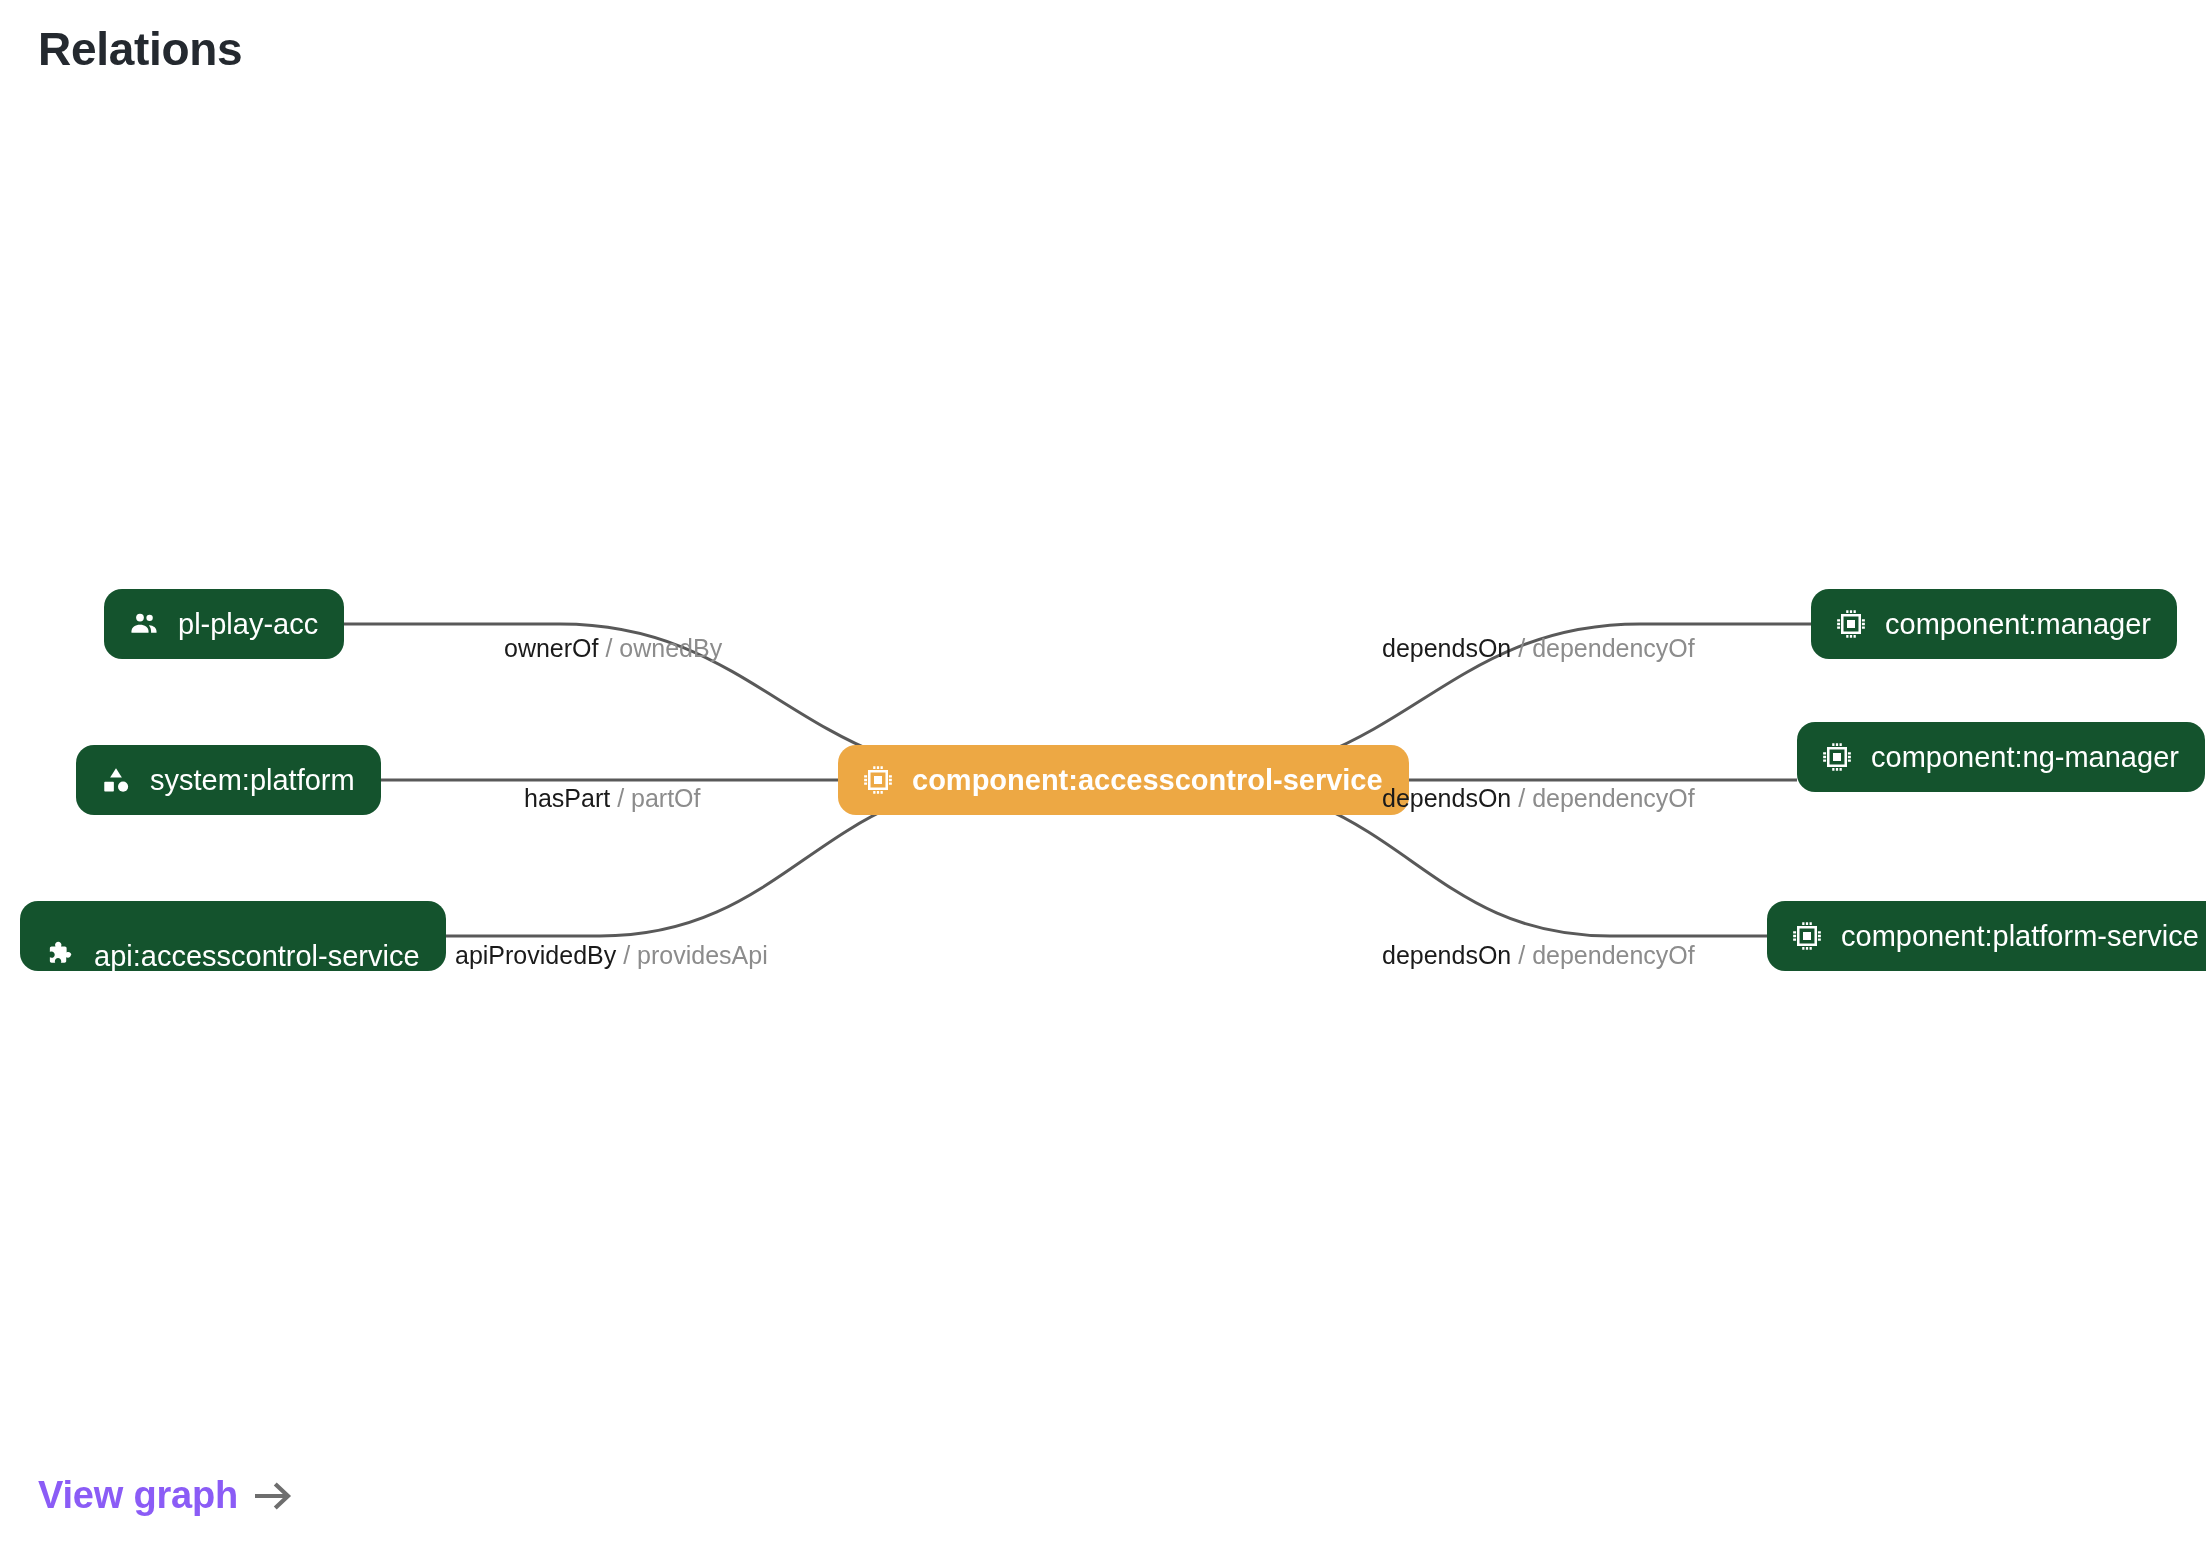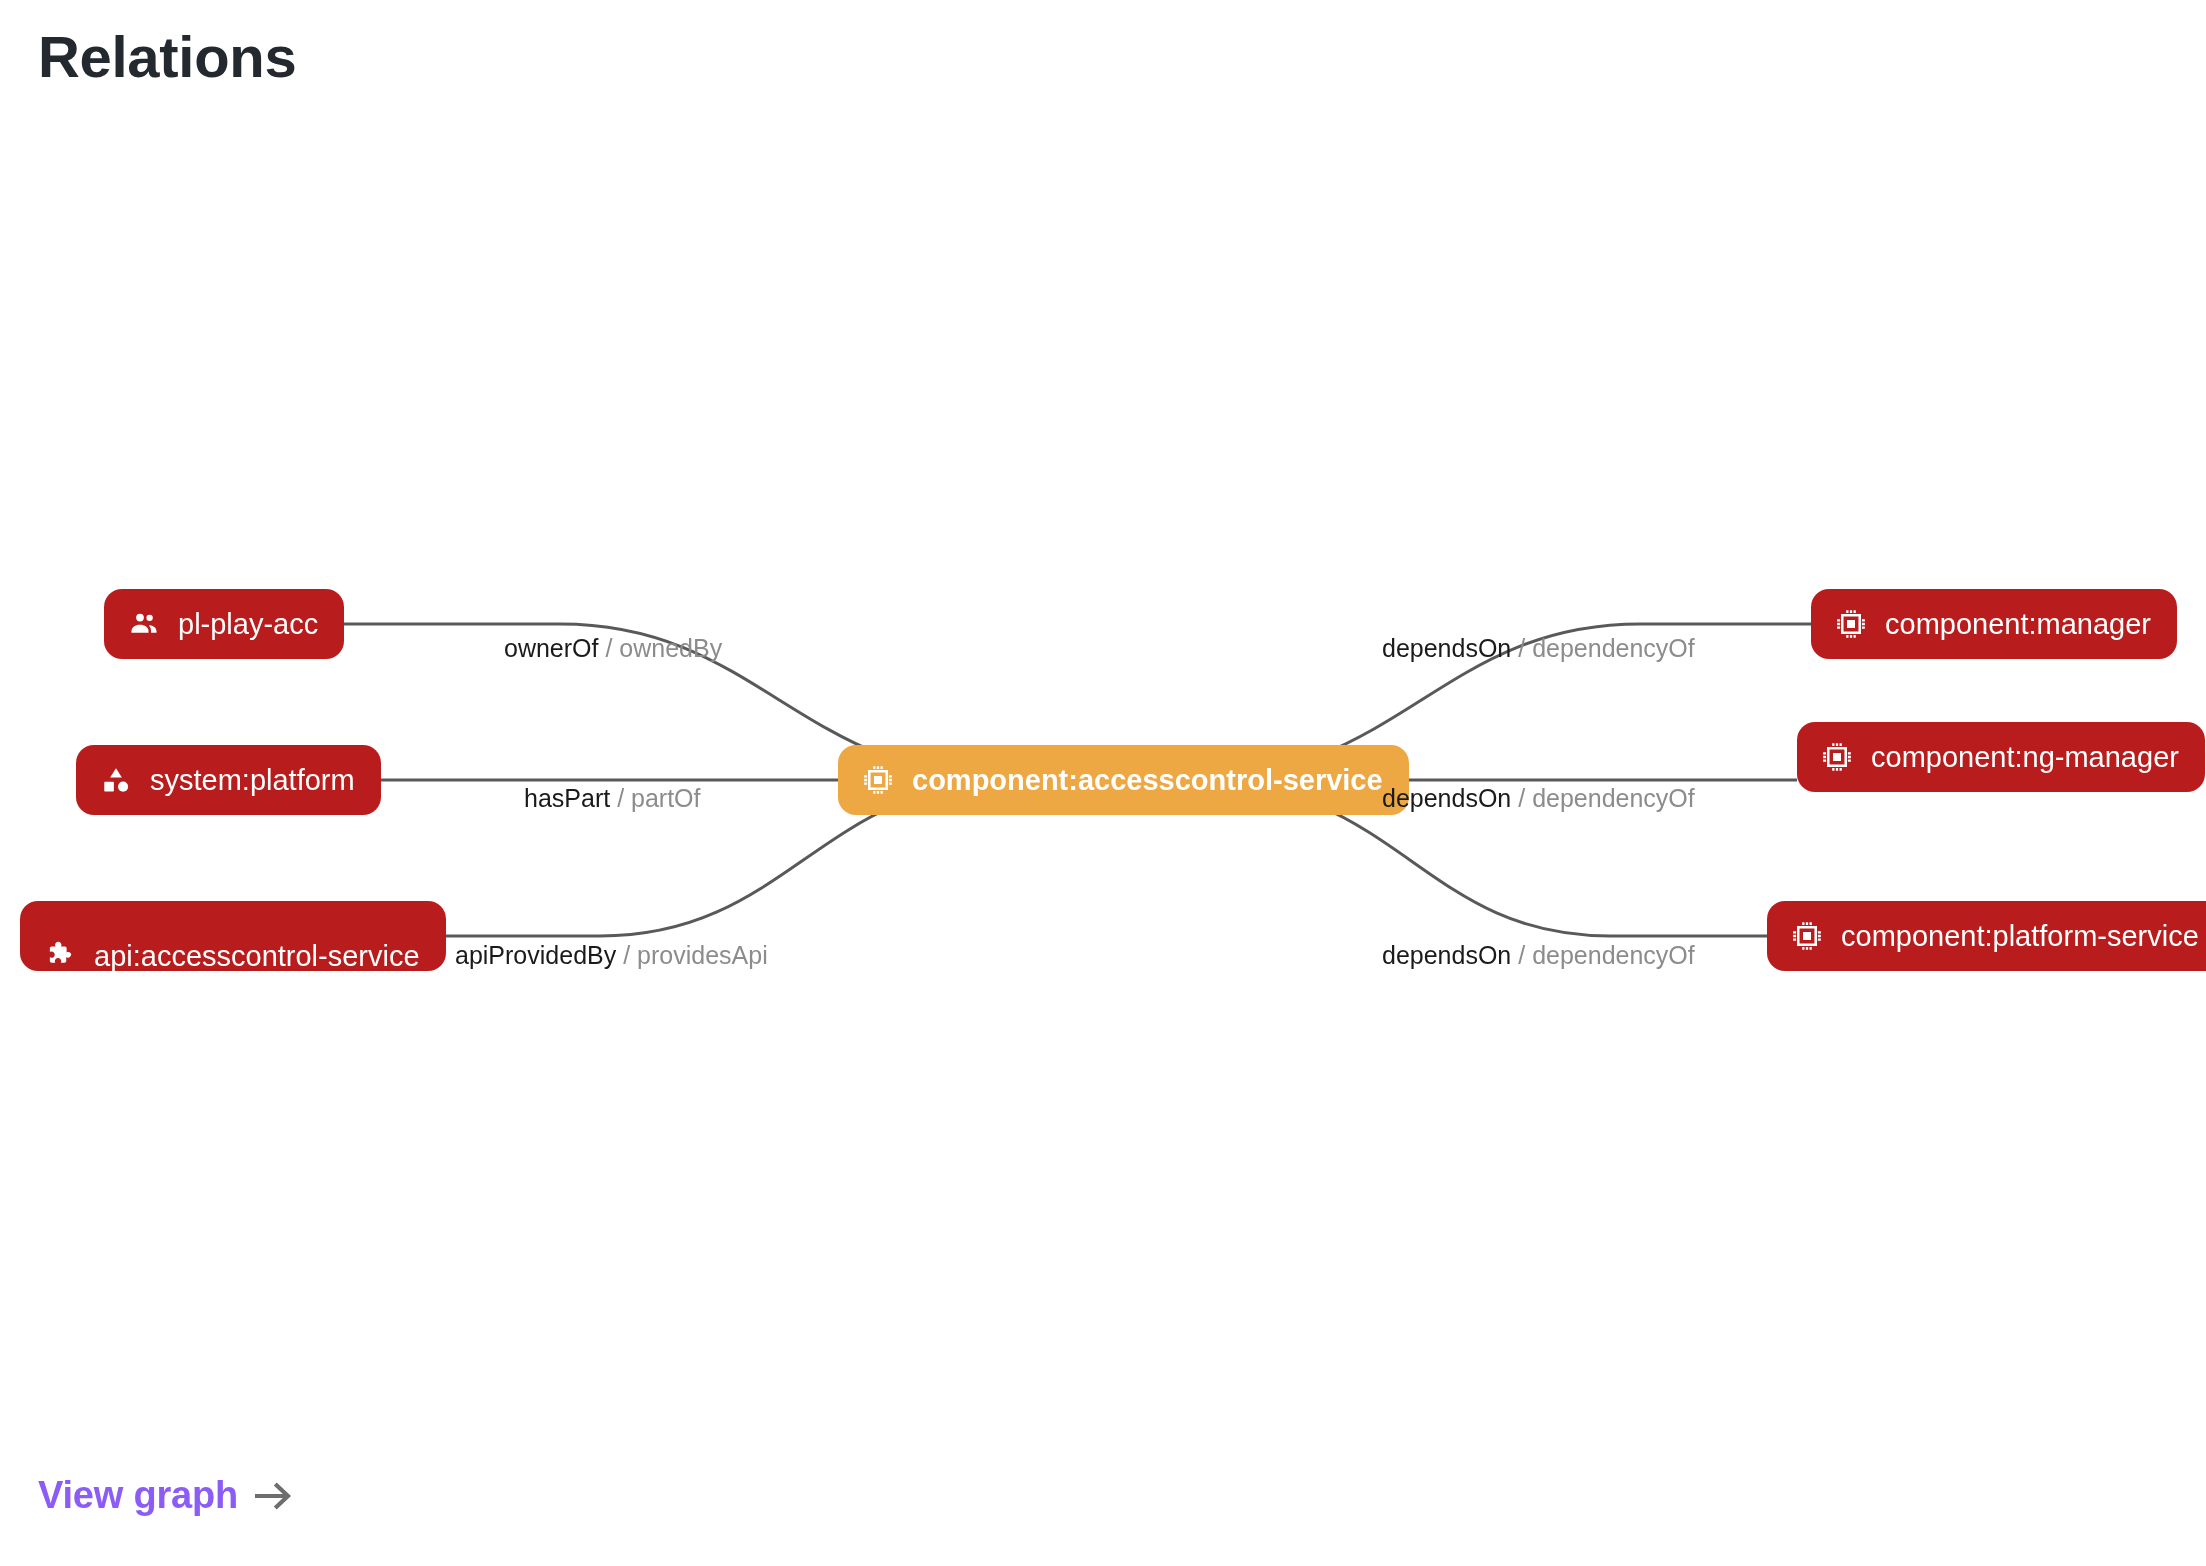--- a/index.html
+++ b/index.html
@@ -13,21 +13,21 @@
     position: relative;
     font-family: "Liberation Sans", sans-serif;
     -webkit-font-smoothing: antialiased;
     overflow: hidden;
   }
 
   #page-title {
     position: absolute;
     left: 38px;
     top: 22px;
-    font-size: 58px;
+    font-size: 46px;
     font-weight: bold;
     color: #24292f;
     letter-spacing: -0.3px;
     line-height: 1.2;
   }
 
   #graph-canvas {
     position: absolute;
     left: 0;
     top: 0;
@@ -48,21 +48,21 @@
     position: absolute;
     display: flex;
     align-items: center;
     border-radius: 18px;
     height: 70px;
     box-sizing: border-box;
     padding: 0 26px 0 24px;
     color: #ffffff;
     white-space: nowrap;
   }
-  .node.blue   { background: #b91c1c; }
+  .node.blue   { background: #14532d; }
   .node.orange { background: #eda844; }
 
   .node .node-icon {
     width: 32px;
     height: 32px;
     flex: 0 0 32px;
     margin-right: 18px;
     display: block;
   }
   .node .node-label {

